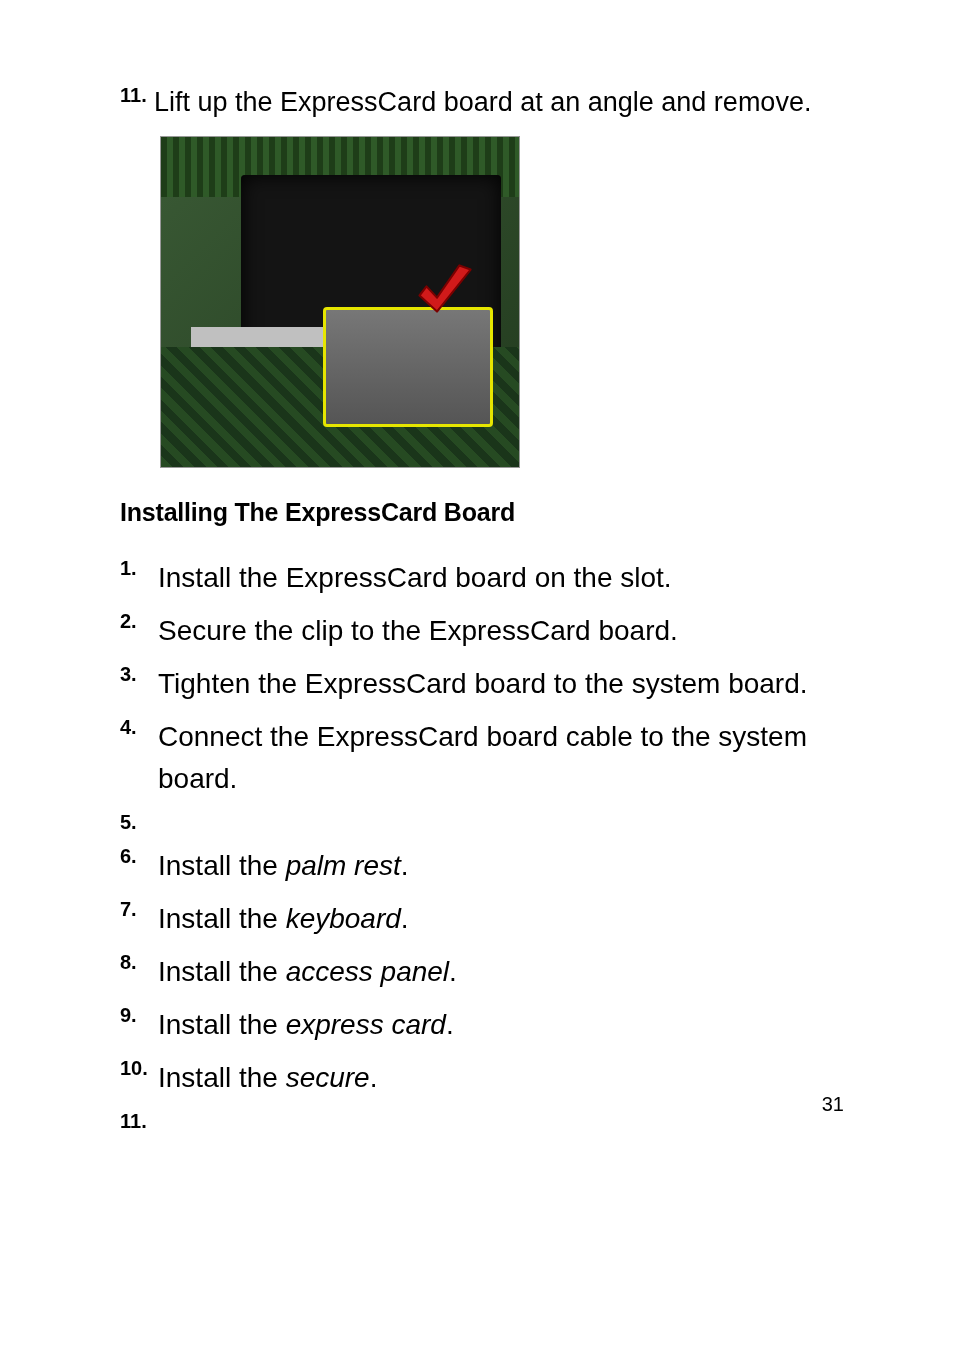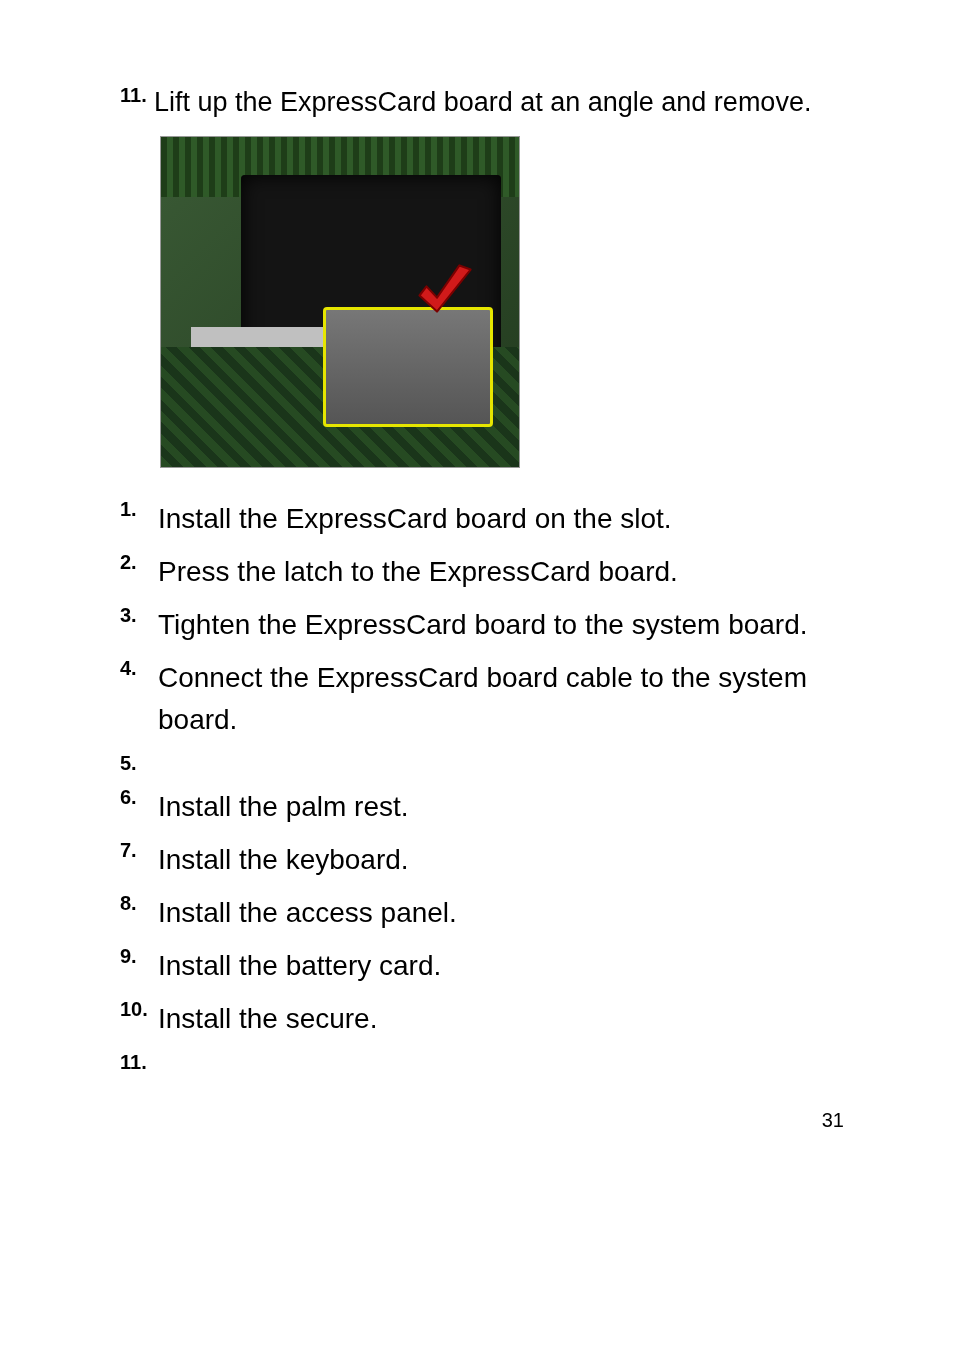--- a/index.html
+++ b/index.html
@@ -16,22 +16,22 @@
   .highlight { position:absolute; right:26px; top:170px; width:170px; height:120px; border:3px solid #e6e600; background:linear-gradient(#777,#555); border-radius:4px; }
   .check { position:absolute; right:40px; top:120px; width:70px; height:70px; }
   .check svg { width:100%; height:100%; }
   .lower-board { position:absolute; left:0; bottom:0; width:100%; height:120px; background: repeating-linear-gradient(45deg,#264a22 0 8px,#1a351a 8px 16px); }
   .gray-panel { position:absolute; left:30px; bottom:80px; width:200px; height:60px; background:#c0c0c0; }
   .h2 { font-weight: 700; font-size: 25px; margin-top: 6px; margin-bottom: 30px; letter-spacing: -0.2px; }
   .ordered { list-style: none; padding-left: 0; }
   .ordered li { display: flex; align-items: flex-start; margin-bottom: 11px; }
   .ordered .num { width: 38px; font-weight: 700; font-size: 20px; flex-shrink: 0; }
   .ordered .txt { font-size: 28px; line-height: 1.5; }
-  .italic { }
-  .page-number { position: absolute; right: 110px; bottom: 76px; font-size: 20px; }
+  .italic { font-style: italic; }
+  .page-number { position: absolute; right: 110px; bottom: 92px; font-size: 20px; }
 </style>
 </head>
 <body>
 
 <div class="page">
 
   <div class="top-list">
     <div class="top-list-item">
       <div class="top-list-num">11.</div>
       <div class="top-list-text">Lift up the ExpressCard board at an angle and remove.</div>
@@ -46,29 +46,30 @@
       <div class="lower-board"></div>
       <div class="highlight"></div>
       <div class="check">
         <svg viewBox="0 0 100 100">
           <path d="M15 55 L40 78 L88 18 L72 12 L40 58 L25 42 Z" fill="#d11a1a" stroke="#7a0000" stroke-width="3" stroke-linejoin="round"></path>
         </svg>
       </div>
     </div>
   </div>
 
+  <div class="h2">Installing The ExpressCard Board</div>
 
   <ol class="ordered">
     <li>
       <span class="num">1.</span>
       <span class="txt">Install the ExpressCard board on the slot.</span>
     </li>
     <li>
       <span class="num">2.</span>
-      <span class="txt">Press the latch to the ExpressCard board.</span>
+      <span class="txt">Secure the clip to the ExpressCard board.</span>
     </li>
     <li>
       <span class="num">3.</span>
       <span class="txt">Tighten the ExpressCard board to the system board.</span>
     </li>
     <li>
       <span class="num">4.</span>
       <span class="txt">Connect the ExpressCard board cable to the system board.</span>
     </li>
     <li>
@@ -81,21 +82,21 @@
     <li>
       <span class="num">7.</span>
       <span class="txt"><span>Install the </span><span class="italic">keyboard</span><span>.</span></span>
     </li>
     <li>
       <span class="num">8.</span>
       <span class="txt"><span>Install the </span><span class="italic">access panel</span><span>.</span></span>
     </li>
     <li>
       <span class="num">9.</span>
-      <span class="txt"><span>Install the </span><span class="italic">battery card</span><span>.</span></span>
+      <span class="txt"><span>Install the </span><span class="italic">express card</span><span>.</span></span>
     </li>
     <li>
       <span class="num">10.</span>
       <span class="txt"><span>Install the </span><span class="italic">secure</span><span>.</span></span>
     </li>
     <li>
       <span class="num">11.</span>
     </li>
   </ol>
 

